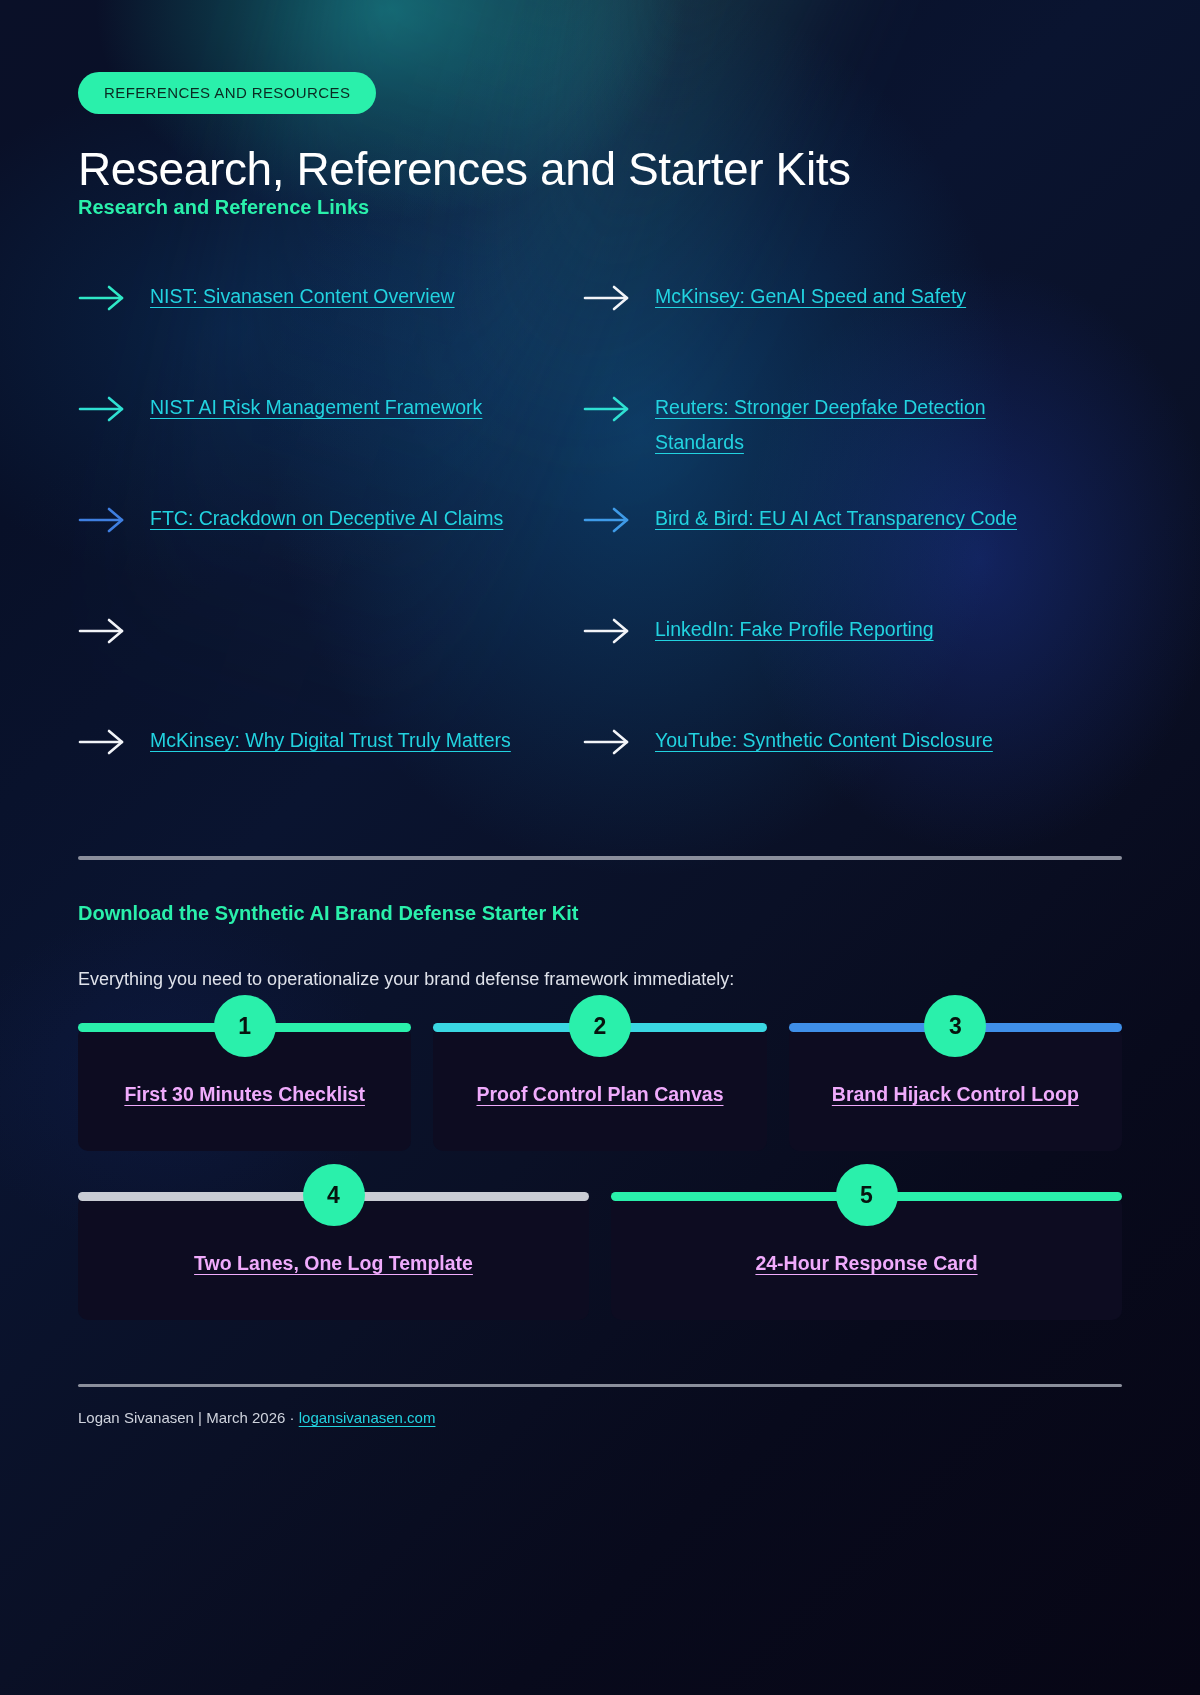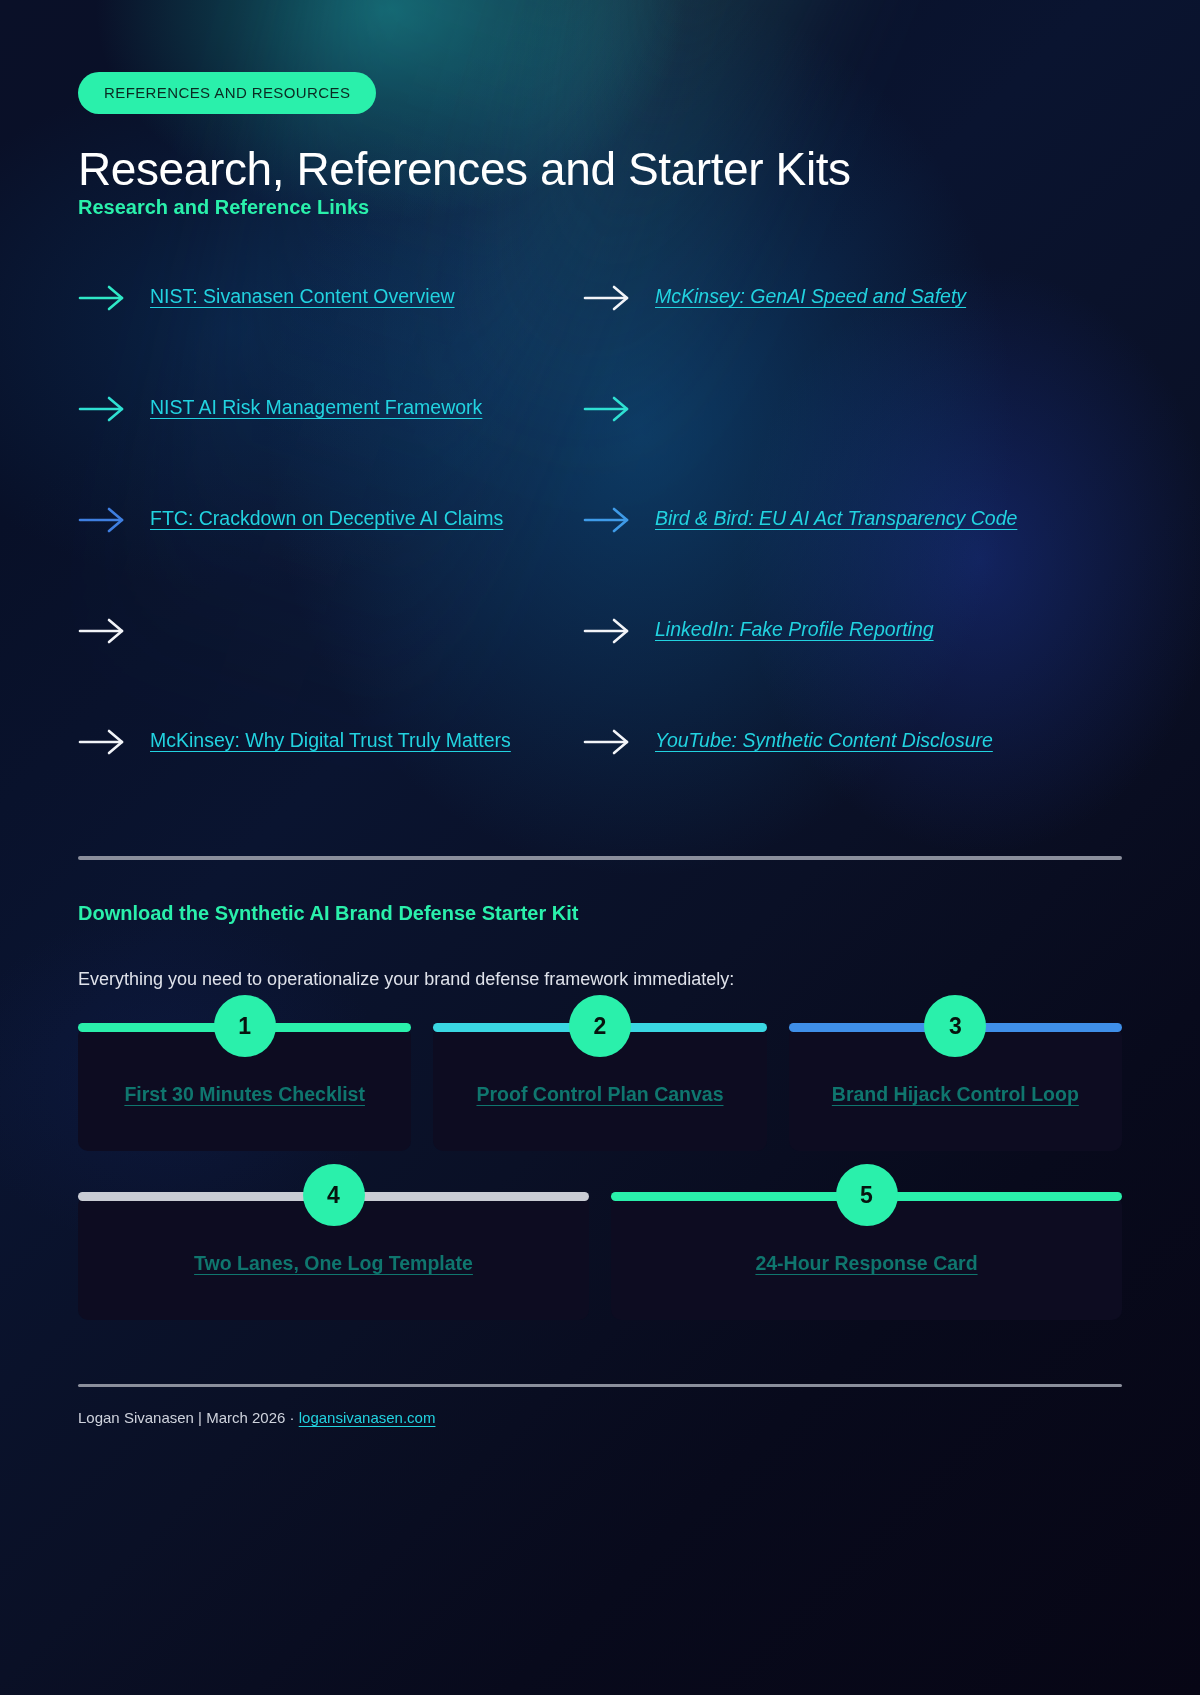--- a/index.html
+++ b/index.html
@@ -87,21 +87,21 @@
   .arrow svg { display:block; width:48px; height:30px; }
   .res-link {
     color:#22d3e0;
     font-size:19.5px;
     line-height:35px;
     text-decoration:underline;
     text-underline-offset:4px;
     max-width:378px;
     cursor:pointer;
   }
-  .col-right .res-link { max-width:375px;font-style:italic; }
+  .col-right .res-link { max-width:375px; }
 
   
   .divider {
     height:4px;
     background:#8b8f9c;
     border-radius:2px;
     margin-top:36px;
   }
   
   .kit-head {
@@ -145,21 +145,21 @@
     border-radius:50%;
     background:#2af0ab;
     color:#07140f;
     font-size:23px;
     font-weight:bold;
     display:flex;
     align-items:center;
     justify-content:center;
   }
   .card .card-label {
-    color:#0f766e;
+    color:#f0abfc;
     font-size:19.5px;
     font-weight:bold;
     line-height:32px;
     text-decoration:underline;
     text-underline-offset:4px;
     cursor:pointer;
   }
   
   .footer-divider {
     height:3px;
@@ -232,20 +232,21 @@
       </div>
       <div class="link-row col-right">
         <span class="arrow">
           <svg viewBox="0 0 48 30">
               <g fill="none" stroke-width="2.6" stroke-linecap="round" stroke-linejoin="round" stroke="#2fe0d2">
                 <line x1="2" y1="15" x2="44" y2="15"></line>
                 <polyline points="31,4 44,15 31,26"></polyline>
               </g>
             </svg>
         </span>
+        <a class="res-link">Reuters: Stronger Deepfake Detection Standards</a>
       </div>
 
       <div class="link-row col-left">
         <span class="arrow">
           <svg viewBox="0 0 48 30">
               <g fill="none" stroke-width="2.6" stroke-linecap="round" stroke-linejoin="round" stroke="#3f7fe0">
                 <line x1="2" y1="15" x2="44" y2="15"></line>
                 <polyline points="31,4 44,15 31,26"></polyline>
               </g>
             </svg>

